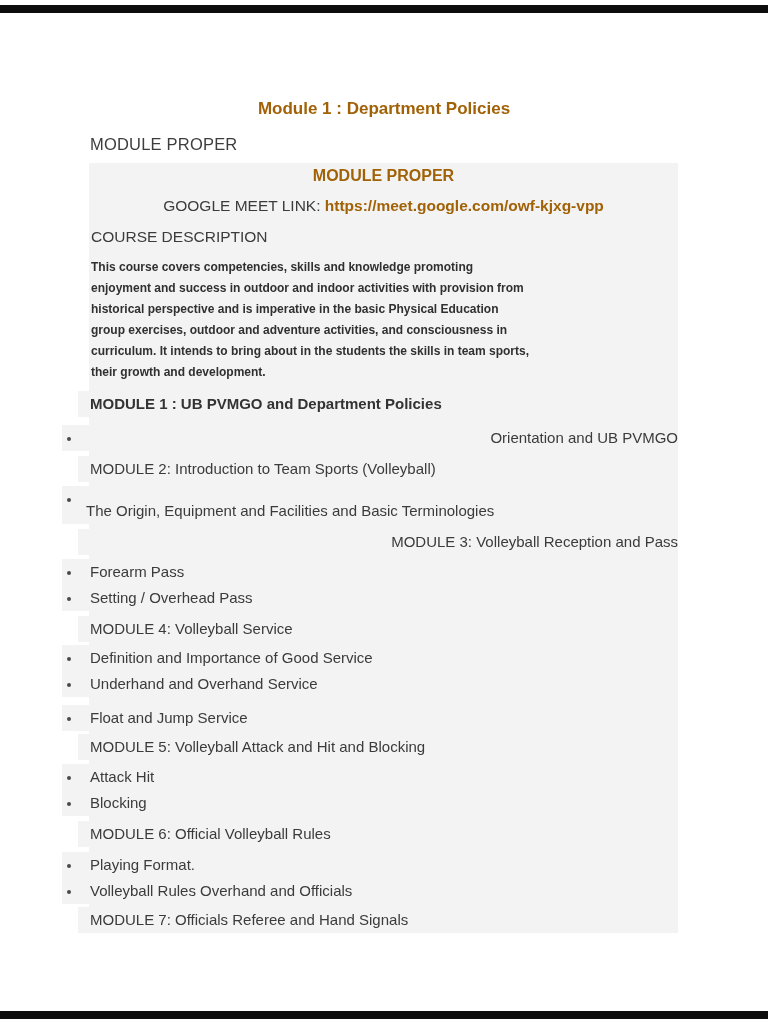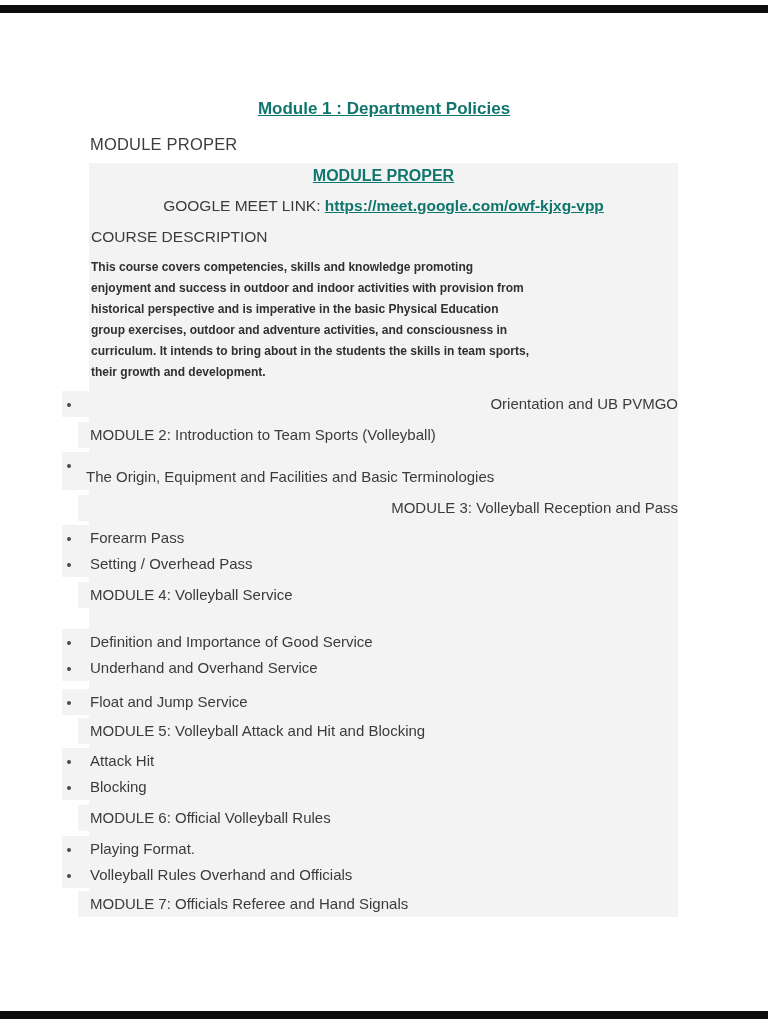--- a/index.html
+++ b/index.html
@@ -17,21 +17,21 @@
   .viewer-bar.top { top: 5px; }
   .viewer-bar.bottom { top: 1011px; }
 
   .doc-title {
     position: absolute; top: 97px; left: 0; width: 768px;
     text-align: center;
     font-size: 17px; font-weight: bold;
     line-height: 24px;
   }
   .doc-title a, .link {
-    color: #0f766e; text-decoration: underline; cursor: pointer;
+    color: #a16207; cursor: pointer;
   }
   .section-heading {
     position: absolute; top: 134px; left: 90px;
     font-size: 16.5px; color: #3d3d3d; letter-spacing: 0.2px;
     line-height: 20px;
   }
   .content-box {
     position: absolute; top: 163px; left: 89px;
     width: 589px;
     background: #f3f3f3;
@@ -115,40 +115,41 @@
   <div class="cd-paragraph">
       <div class="cd-line">This course covers competencies, skills and knowledge promoting</div>
       <div class="cd-line">enjoyment and success in outdoor and indoor activities with provision from</div>
       <div class="cd-line">historical perspective and is imperative in the basic Physical Education</div>
       <div class="cd-line">group exercises, outdoor and adventure activities, and consciousness in</div>
       <div class="cd-line">curriculum. It intends to bring about in the students the skills in team sports,</div>
       <div class="cd-line">their growth and development.</div>
     </div>
 
   <div class="outline">
+      <div class="row heading bold" style="margin-top: 8px;">MODULE 1 : UB PVMGO and Department Policies</div>
       <div class="row bullet" style="margin-top: 8px; justify-content: space-between;">
         <span class="dot"></span>
         <span class="bullet-text">Orientation and UB PVMGO</span>
       </div>
       <div class="row heading" style="margin-top: 5px;">MODULE 2: Introduction to Team Sports (Volleyball)</div>
       <div class="row bullet" style="margin-top: 4px; flex-direction: column;">
         <span class="dot"></span>
         <span class="bullet-text">The Origin, Equipment and Facilities and Basic Terminologies</span>
       </div>
       <div class="row heading" style="margin-top: 5px; text-align: right;">MODULE 3: Volleyball Reception and Pass</div>
       <div class="row bullet" style="margin-top: 4px;">
         <span class="dot"></span>
         <span class="bullet-text">Forearm Pass</span>
       </div>
       <div class="row bullet" style="margin-top: 0px;">
         <span class="dot"></span>
         <span class="bullet-text">Setting / Overhead Pass</span>
       </div>
       <div class="row heading" style="margin-top: 5px;">MODULE 4: Volleyball Service</div>
-      <div class="row bullet" style="margin-top: 21px;">
+      <div class="row bullet" style="margin-top: 3px;">
         <span class="dot"></span>
         <span class="bullet-text">Definition and Importance of Good Service</span>
       </div>
       <div class="row bullet" style="margin-top: 0px;">
         <span class="dot"></span>
         <span class="bullet-text">Underhand and Overhand Service</span>
       </div>
       <div class="row bullet" style="margin-top: 8px; text-align: center;">
         <span class="dot"></span>
         <span class="bullet-text">Float and Jump Service</span>

